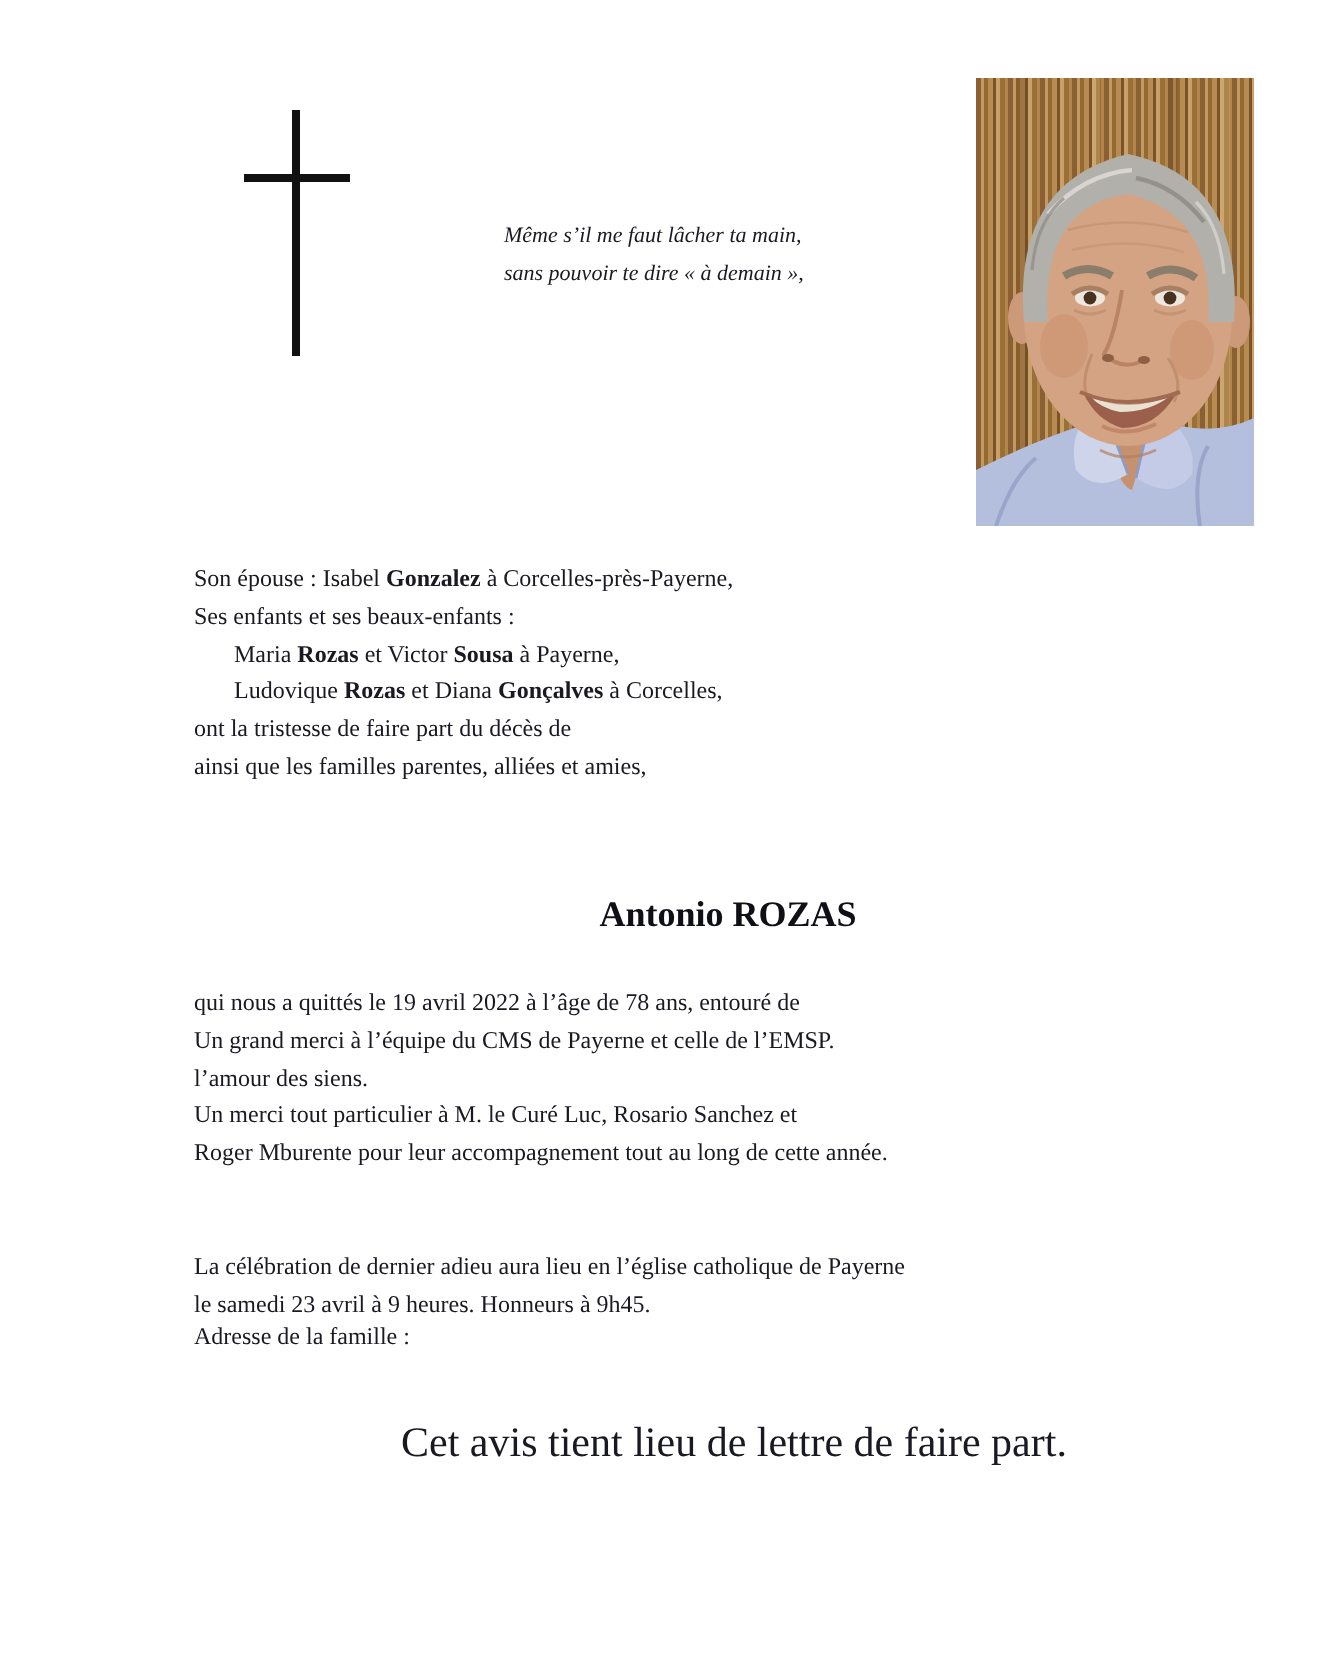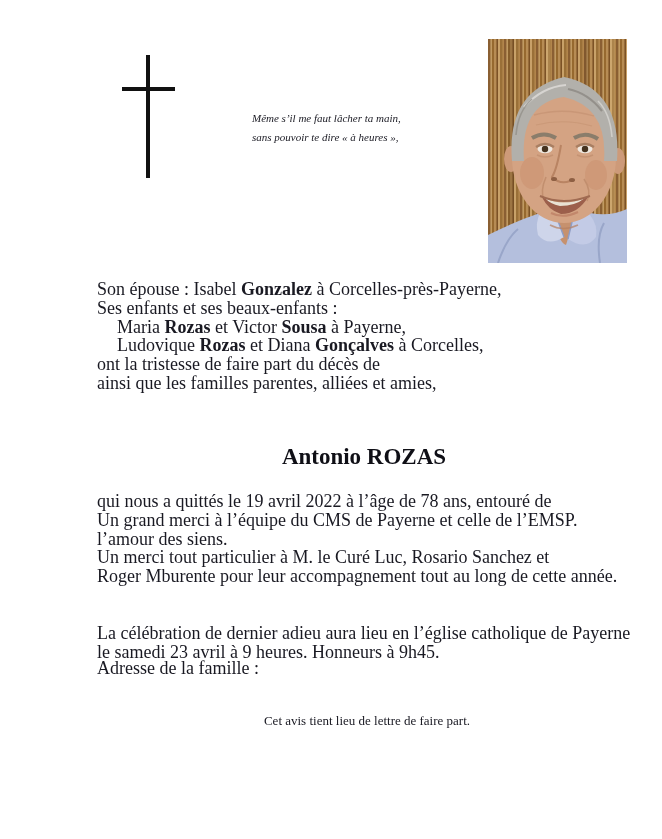--- a/index.html
+++ b/index.html
@@ -20,53 +20,53 @@
     position:absolute;left:252px;top:109px;
     font-style:italic;font-size:11px;line-height:18.7px;
     white-space:nowrap;
   }
   
   .photo{position:absolute;left:488px;top:39px;width:139px;height:224px;}
   .photo svg{display:block;}
   
   .block{
     position:absolute;left:97px;width:545px;
-    font-size:18px;line-height:18.8px;
+    font-size:12px;line-height:18.8px;
     white-space:nowrap;
   }
   .block .line.indent{padding-left:20px;}
   .b{font-weight:bold;}
   .family-block{top:280px;}
   .name-heading{
     position:absolute;left:97px;top:441px;width:534px;
-    text-align:center;font-size:23px;font-weight:bold;line-height:32px;
+    text-align:center;font-size:18px;font-weight:bold;line-height:32px;
     color:#0f0f16;white-space:nowrap;
   }
   .details-block{top:492px;}
   .ceremony-block{top:624px;}
   .address-block{top:659px;}
   .closing-line{
     position:absolute;left:97px;top:712px;width:540px;
-    text-align:center;font-size:13px;line-height:18.8px;
+    text-align:center;font-size:21px;line-height:18.8px;
     white-space:nowrap;
   }
 </style>
 </head>
 <body>
 
 <div class="page">
 
   <div class="cross">
     <div class="bar-v"></div>
     <div class="bar-h"></div>
   </div>
 
   <div class="quote">
       <div class="line"><span>Même s’il me faut lâcher ta main,</span></div>
-      <div class="line"><span>sans pouvoir te dire « à heures »,</span></div>
+      <div class="line"><span>sans pouvoir te dire « à demain »,</span></div>
     </div>
 
   <div class="photo">
     <svg width="139" height="224" viewBox="0 0 139 224" xmlns="http://www.w3.org/2000/svg">
       <defs>
         <pattern id="wood" x="0" y="0" width="16" height="224" patternUnits="userSpaceOnUse">
           <rect width="16" height="224" fill="#a87c46"></rect>
           <rect x="0" width="2.5" height="224" fill="#8a5f33"></rect>
           <rect x="2.5" width="1.5" height="224" fill="#c09a62"></rect>
           <rect x="4" width="2" height="224" fill="#96692f"></rect>

